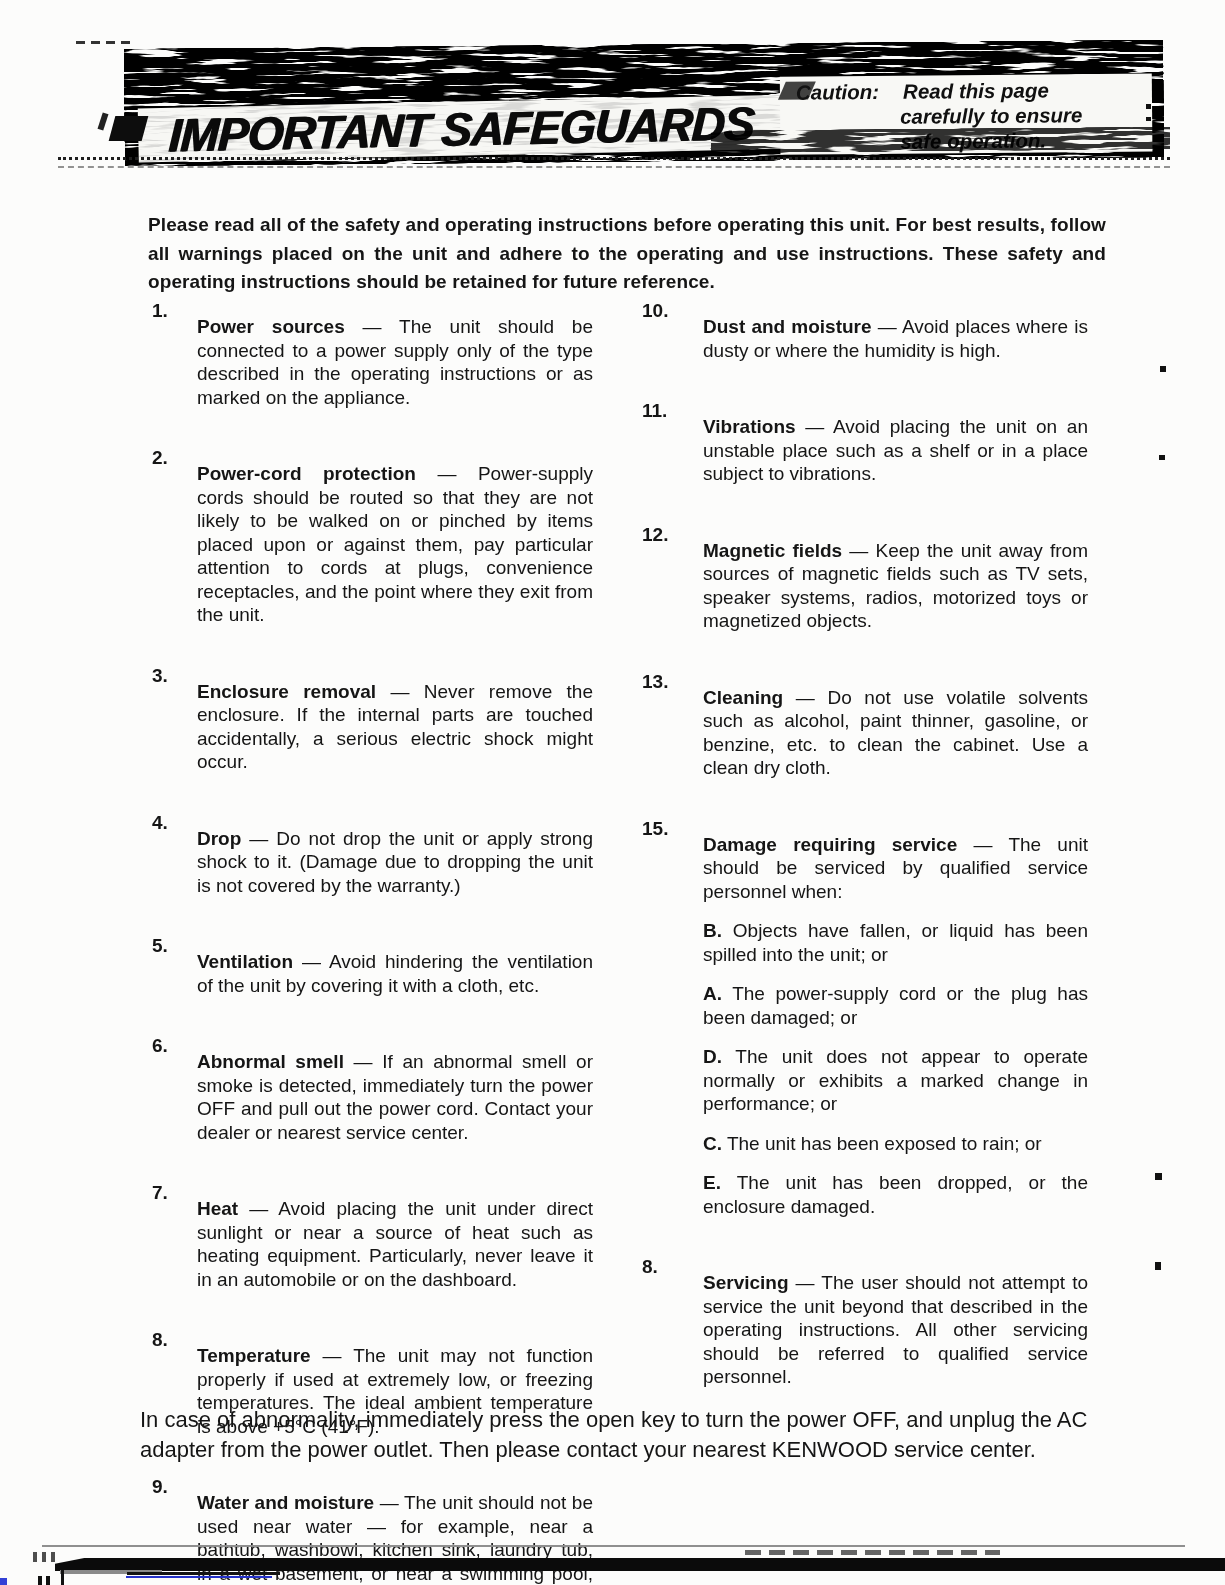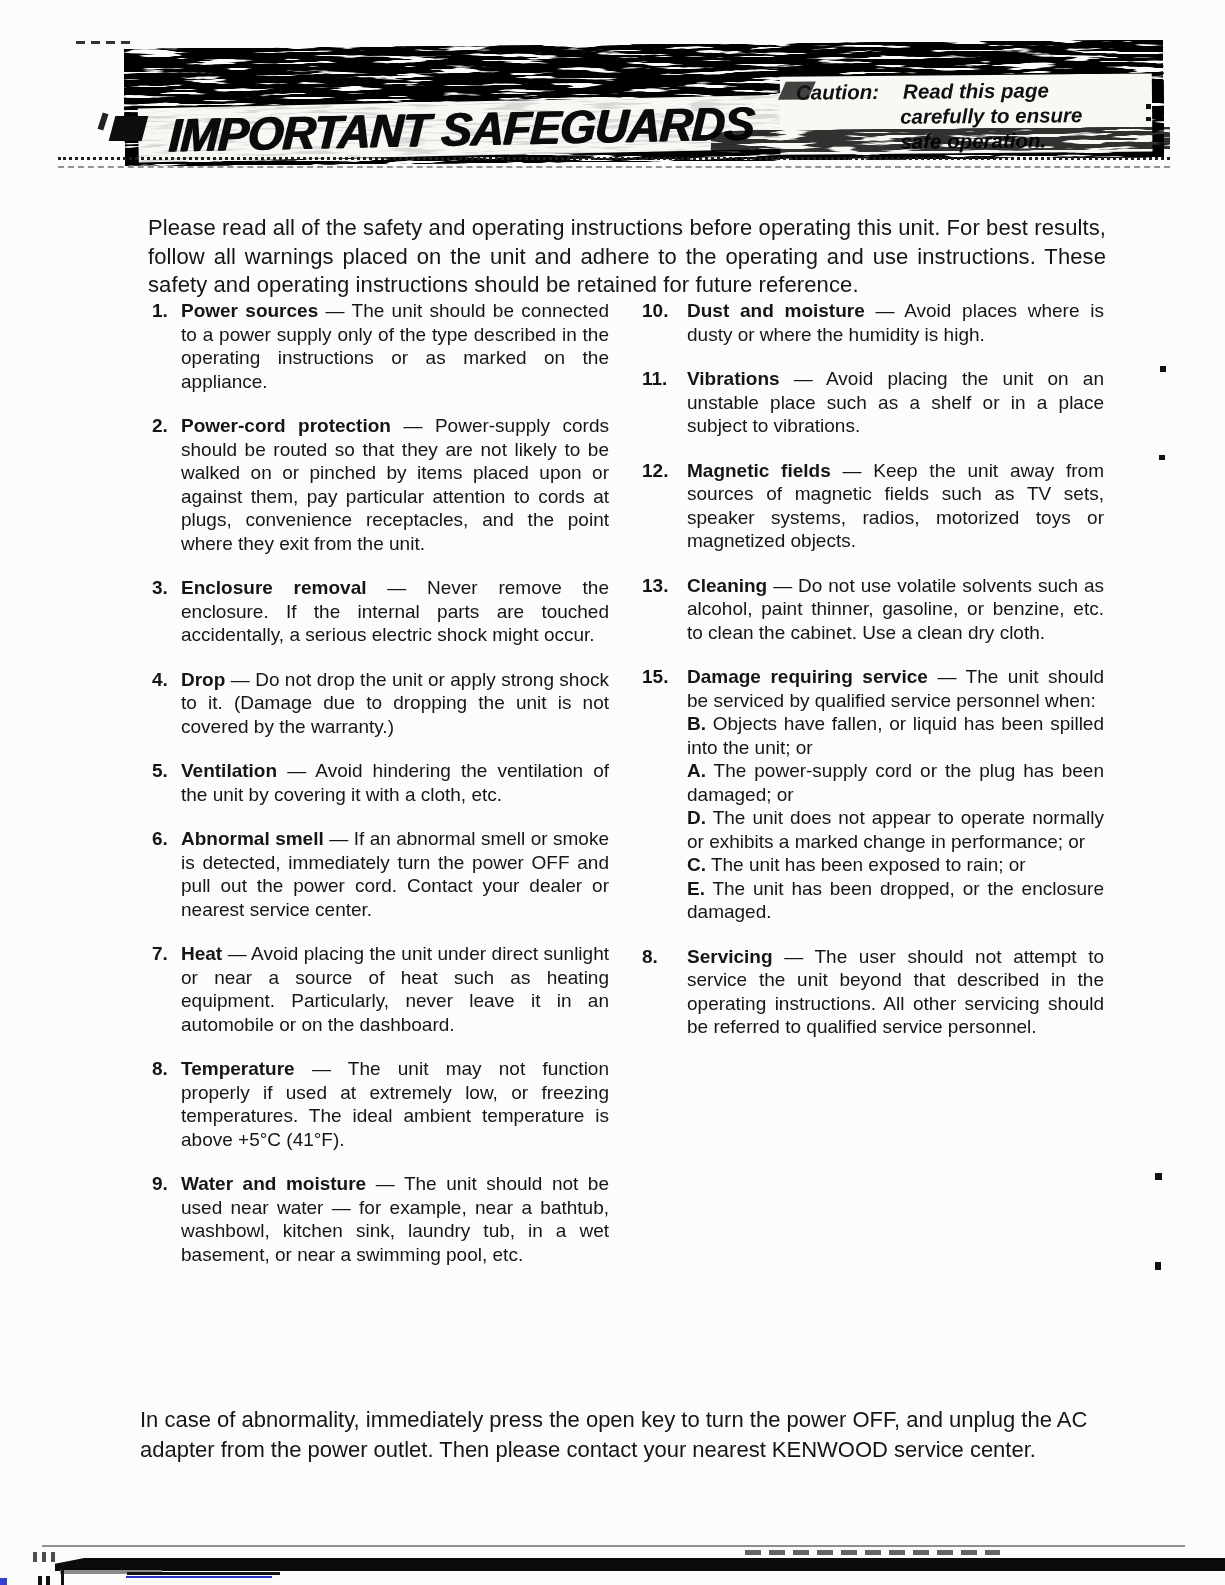--- a/index.html
+++ b/index.html
@@ -26,31 +26,31 @@
   .caution-label{margin-right:24px;}
   .caution-blob{position:absolute;left:2px;top:5px;width:30px;height:18px;background:#141414;
     transform:skewX(-24deg);opacity:.8;}
   .strike-strip{position:absolute;left:-70px;top:53px;width:460px;height:23px;opacity:.8;}
   .bullet{position:absolute;left:112px;top:116px;width:33px;height:25px;background:#0d0d0d;transform:skewX(-15deg);}
   .bullet-tick{position:absolute;left:100px;top:113px;width:6px;height:17px;background:#222;transform:rotate(18deg);}
   .dotrow1{position:absolute;left:58px;top:157px;width:1112px;height:0;border-top:3px dotted #1f1f1f;}
   .dotrow2{position:absolute;left:58px;top:166px;width:1112px;height:0;border-top:2px dashed #5a5a5a;opacity:.65;}
   
   .intro{position:absolute;left:148px;top:192px;width:958px;
-    font-size:22px;font-weight:normal;line-height:28.5px;text-align:justify;letter-spacing:.1px;}
+    font-size:19px;font-weight:bold;line-height:28.5px;text-align:justify;letter-spacing:.1px;}
   
   .col{position:absolute;top:299px;font-size:19px;line-height:23.5px;}
   .col-left{left:152px;width:457px;}
   .col-right{left:634px;width:470px;}
   .item{display:flex;margin-bottom:21px;}
   .num{font-weight:bold;}
   .col-left .num{flex:0 0 29px;}
   .col-right .num{flex:0 0 45px;margin-left:8px;}
   .ibody{flex:1;min-width:0;}
-  .ipara{margin:0;text-align:justify;}
+  .ipara{margin:16px;text-align:justify;}
   
   .footer-note{position:absolute;left:140px;top:1383px;width:968px;font-size:22px;line-height:29.5px;}
   
   .speck{position:absolute;background:#111;}
   .hairline{position:absolute;left:42px;top:1545px;width:1143px;height:2px;background:#8f8f8f;}
   .ghost-dashes{position:absolute;left:745px;top:1550px;width:255px;height:5px;opacity:.85;
     background:repeating-linear-gradient(90deg,#4a4a4a 0 16px,transparent 16px 24px);}
   .bottom-bar{position:absolute;left:55px;top:1558px;width:1170px;height:13px;background:#0b0b0b;
     clip-path:polygon(0 45%,2.5% 0,100% 0,100% 100%,0 100%);}
   .bar-tail-gray{position:absolute;left:60px;top:1570px;width:102px;height:4px;background:#8a8a8a;}

